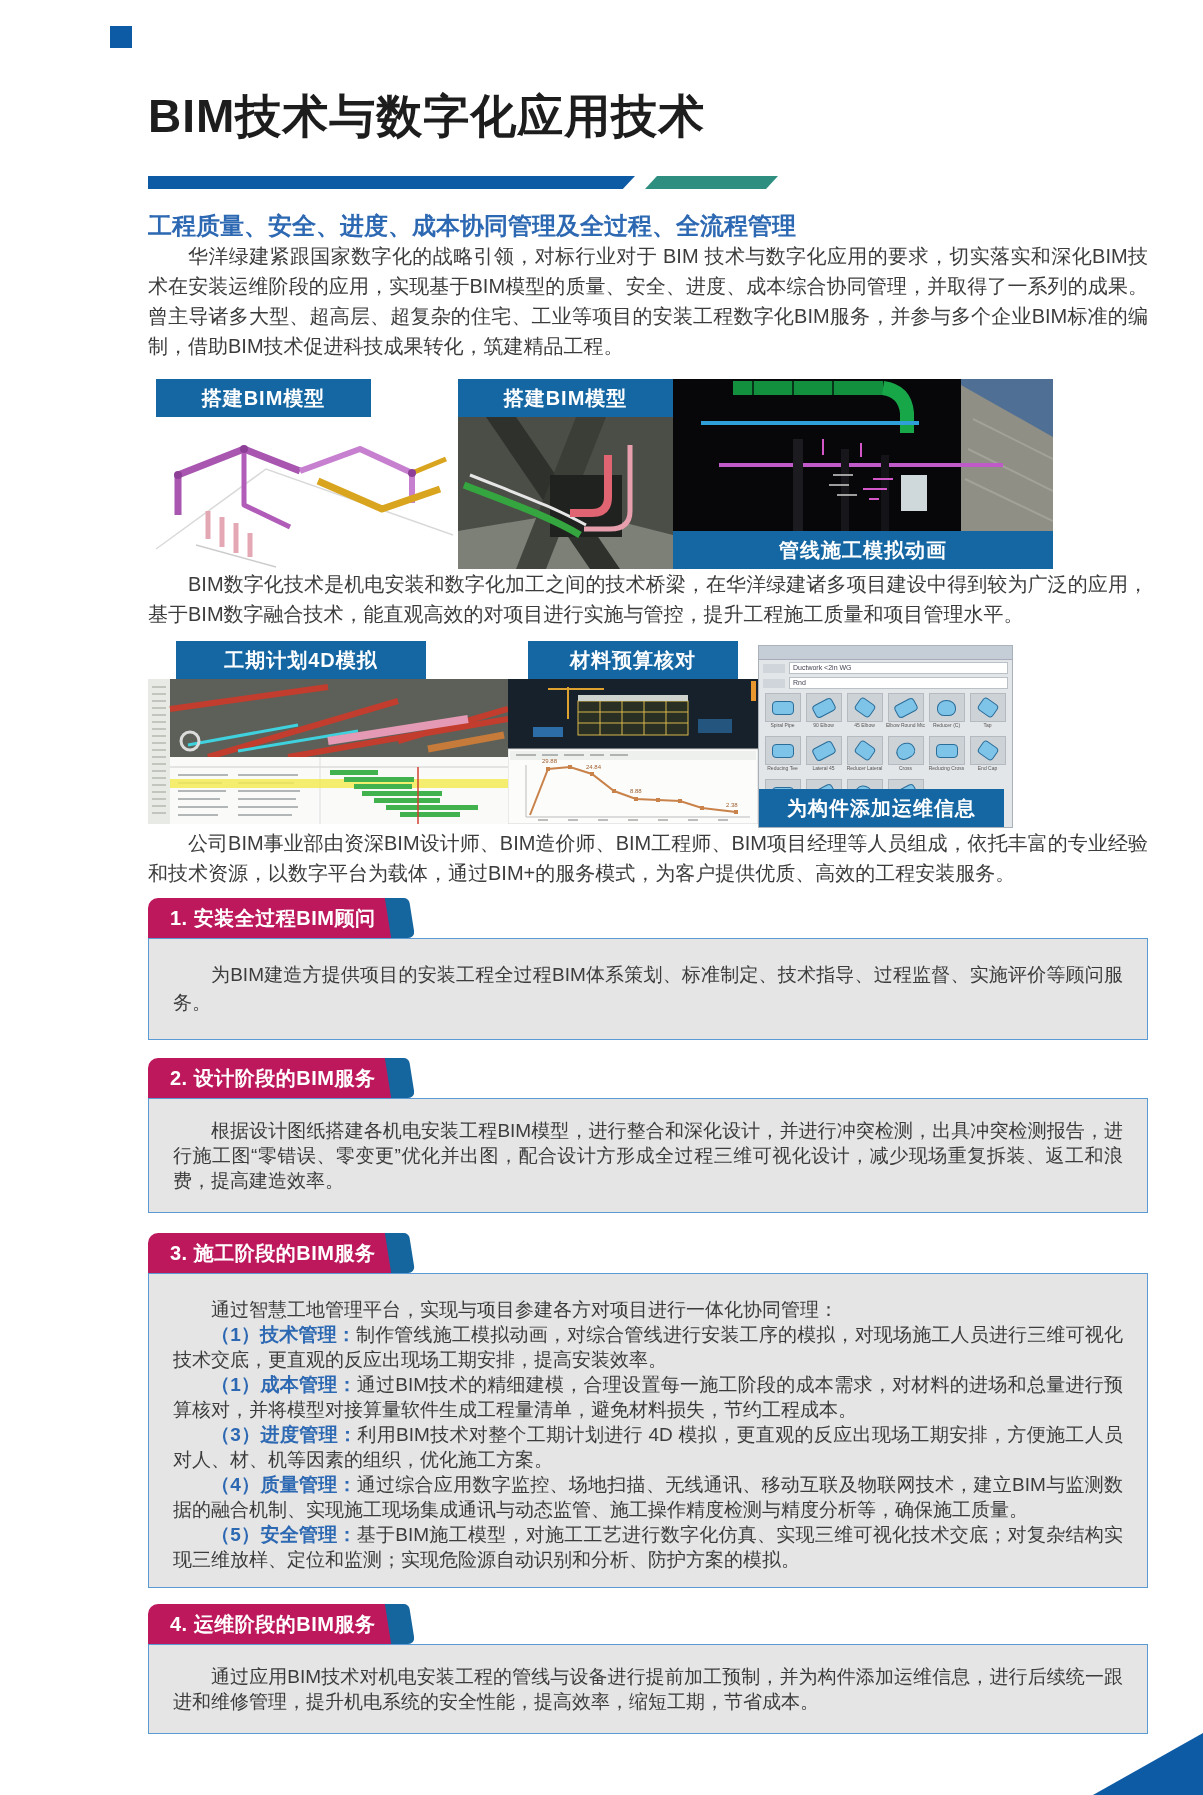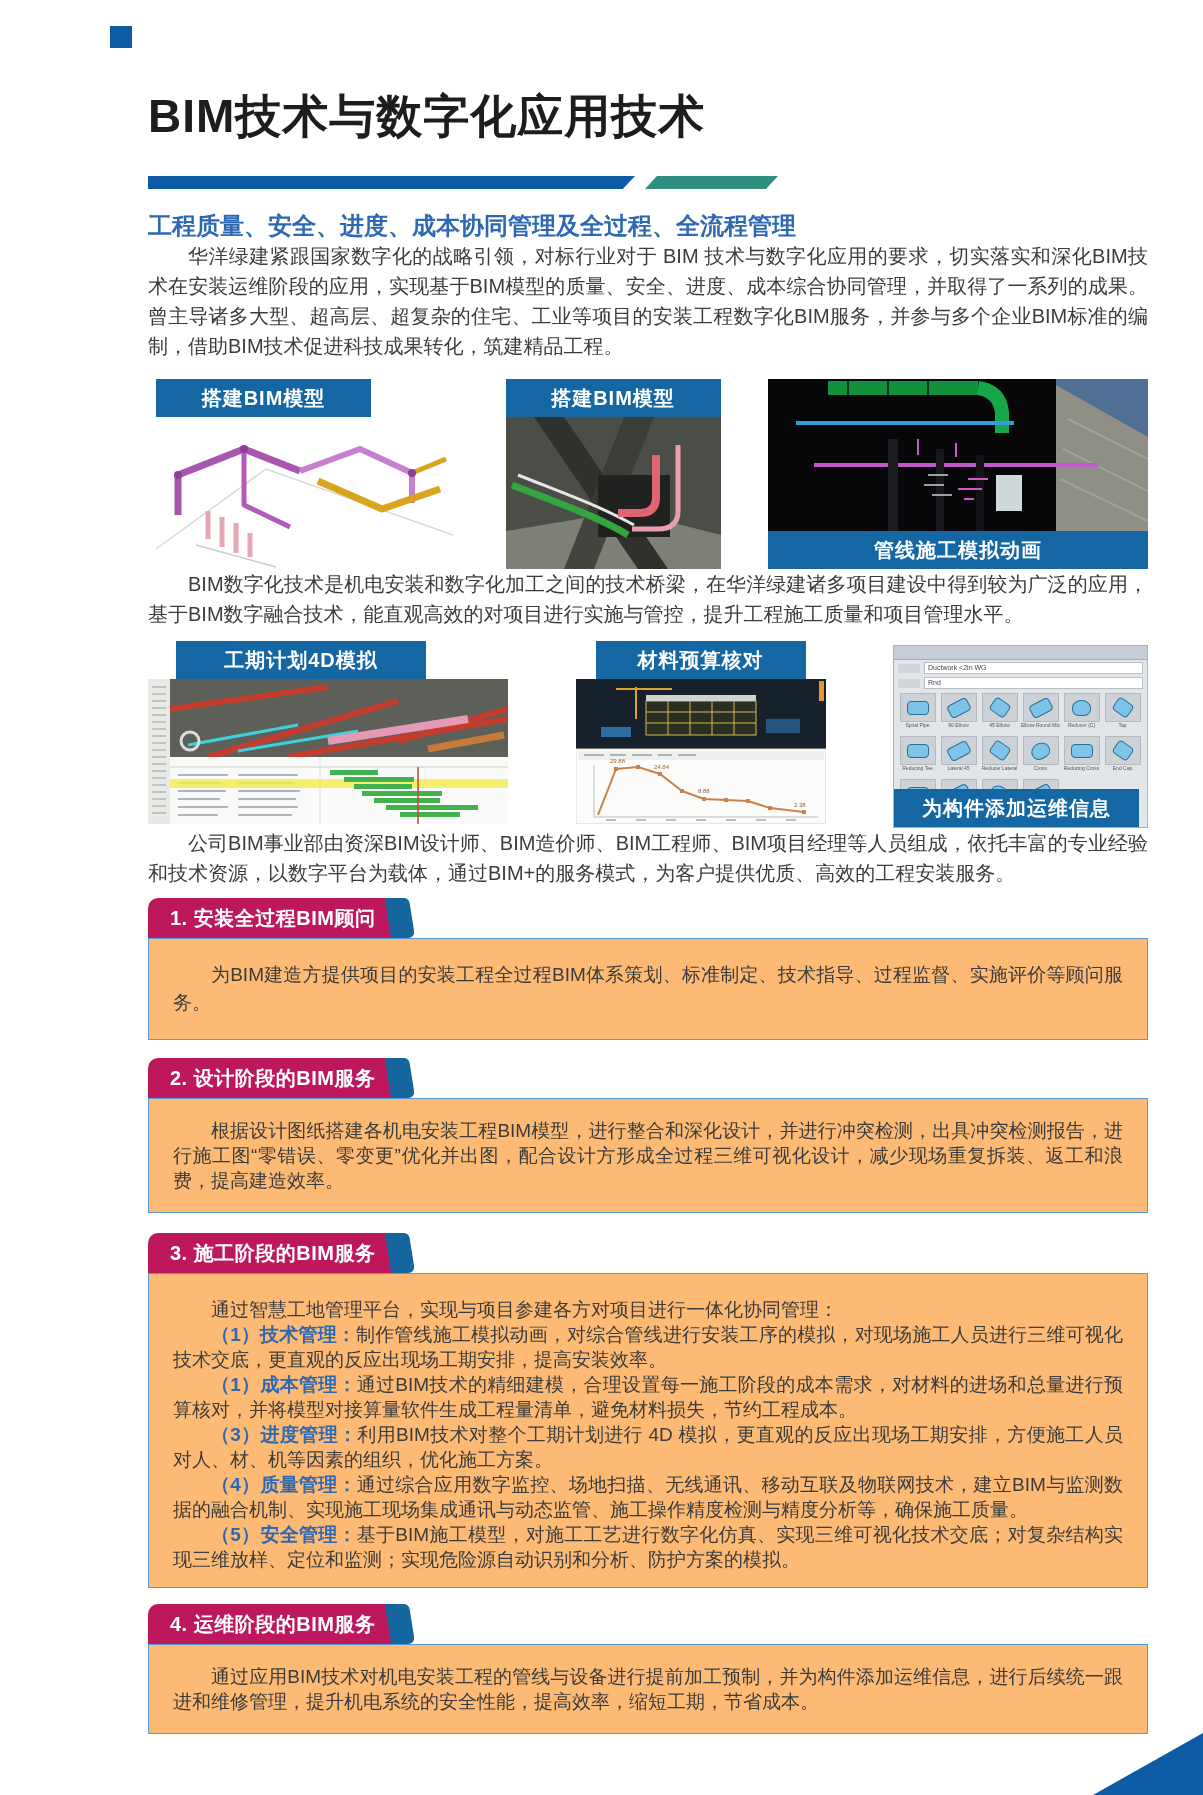--- a/index.html
+++ b/index.html
@@ -15,21 +15,21 @@
   .title-bar{margin-top:34px;height:13px;position:relative;}
   .bar-blue{position:absolute;left:0;top:0;width:487px;height:13px;background:#0d5aa5;
         clip-path:polygon(0 0,100% 0,97.5% 100%,0 100%);}
   .bar-teal{position:absolute;left:497px;top:0;width:133px;height:13px;background:#2e8f80;
         clip-path:polygon(9% 0,100% 0,91% 100%,0 100%);}
   h2{margin:22px 0 0 0;font-size:24px;line-height:30px;font-weight:700;color:#2d68b2;}
 
   p.body{margin:0;font-size:20px;line-height:30px;text-align:justify;text-indent:2em;color:#3c3c3c;}.mt18{margin-top:18px;}.mt16{margin-top:16px;}
   .mt14{margin-top:14px;}.mt12{margin-top:12px;}.mt10{margin-top:10px;}.mt20{margin-top:20px;}
 
-  .figrow{display:flex;justify-content:space-between;align-items:flex-start;width:1000px;}
+  .figrow{display:flex;align-items:flex-start;width:1000px;}
   figure{margin:0;padding:0;}
   .banner{background:#1467a3;color:#fff;font-size:20px;font-weight:700;text-align:center;
           height:38px;line-height:38px;letter-spacing:1px;}
   .bannerA{width:215px;margin-left:8px;}
   .bannerB{width:100%;}
   .bannerD{width:250px;margin-left:28px;}
   .bannerE{width:210px;margin:0 auto;}
   .figA{width:310px;}.figB{width:215px;}.figC{width:380px;}
   .figD{width:360px;}.figE{width:250px;}
   .figF{width:255px;position:relative;margin-top:4px;}
@@ -54,21 +54,21 @@
   .pal-cell:nth-child(5n) .fit{border-radius:50% 50% 40% 40%;width:17px;height:14px;}
   .fit-label{display:block;font-size:5px;line-height:6px;color:#555;height:12px;overflow:hidden;}
   .banner-bottom{position:absolute;left:0;right:8px;bottom:0;z-index:3;}
 
   
   .tab{display:inline-block;position:relative;height:40px;line-height:40px;padding:0 28px 0 22px;
        background:#be185d;color:#fff;font-size:20px;font-weight:700;border-radius:10px 0 0 0;
        letter-spacing:0.5px;}
   .tab::after{content:"";position:absolute;top:0;right:-9px;width:24px;height:40px;background:#15669f;
        transform:skewX(9deg);border-radius:0 5px 7px 0;}
-  .sec-box{border:1.5px solid #5b9bd5;background:#fdba74;padding:19px 24px;box-sizing:border-box;width:1000px;}
+  .sec-box{border:1.5px solid #5b9bd5;background:#e5e5e5;padding:19px 24px;box-sizing:border-box;width:1000px;}
   .box-text{margin:0;font-size:19px;line-height:25px;text-align:justify;text-indent:2em;color:#3c3c3c;}
   .box-text.single{line-height:28px;}
   .lead{color:#2d68b2;font-weight:700;}
 </style>
 </head>
 <body>
 
 <div class="page">
   <div class="deco-topleft"></div>
 

